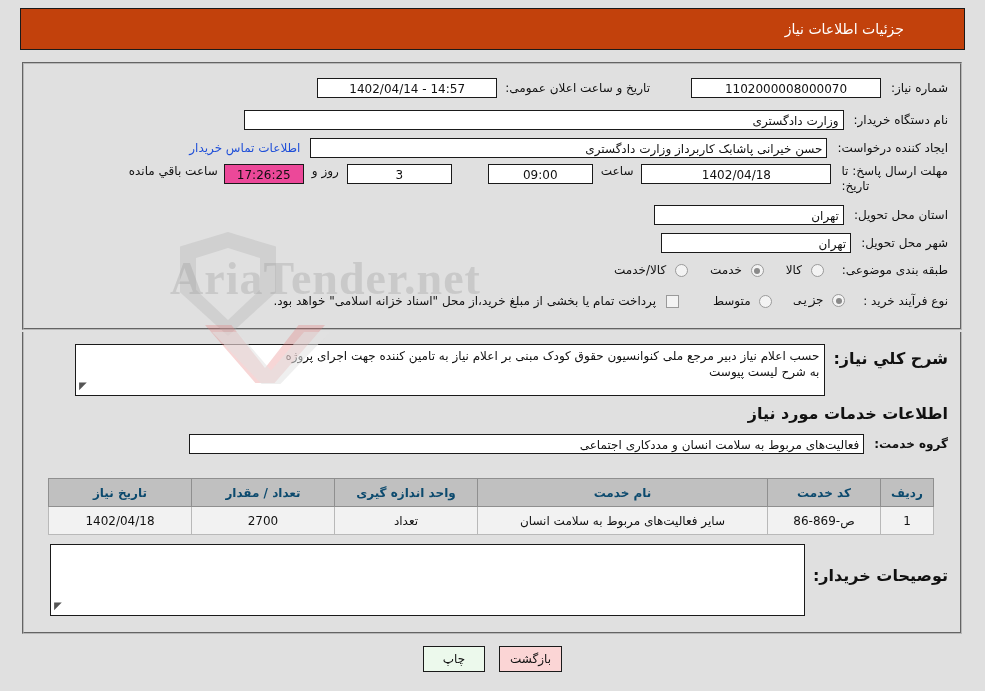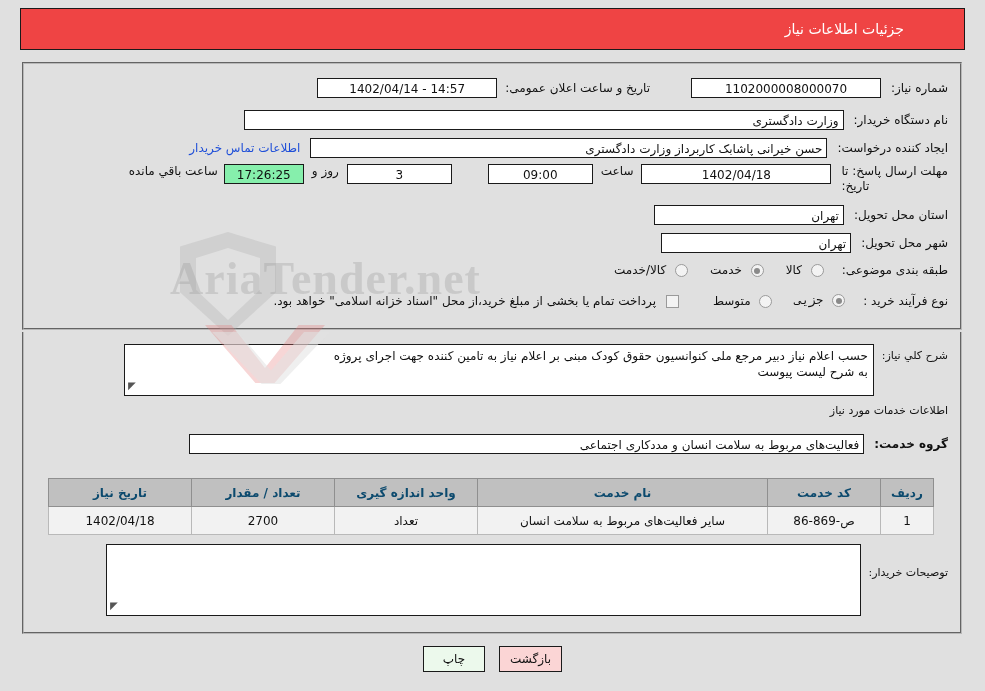--- a/index.html
+++ b/index.html
@@ -64,21 +64,21 @@
     width: 118px; height: 52px;
     background: rgba(225,225,225,0.55);
     clip-path: polygon(0% 0%, 22% 0%, 50% 74%, 78% 0%, 100% 0%, 58% 100%, 42% 100%);
   }
 
   
   .header-bar {
     position: absolute;
     left: 20px; top: 8px;
     width: 945px; height: 42px;
-    background: #ef4444;
+    background: #c2410c;
     border: 1px solid #1a1a1a;
     box-sizing: border-box;
     display: flex;
     align-items: center;
     justify-content: flex-start;
     padding-right: 60px;
     z-index: 2;
   }
   .header-title {
     color: #ffffff;
@@ -119,21 +119,21 @@
     height: 20px;
     line-height: 20px;
     box-sizing: border-box;
     font-size: 12px;
     color: #111;
     padding: 0 4px;
     overflow: hidden;
   }
   .fld.center { text-align: center; }
   .fld.right  { text-align: right; }
-  .fld.cream  { background: #86efac; }
+  .fld.cream  { background: #ec4899; }
   .link {
     color: #1f4fd8;
     font-size: 12px;
     cursor: pointer;
   }
   .inline-txt { font-size: 12px; color: #111; }
 
   
   .radio {
     width: 13px; height: 13px;
@@ -187,22 +187,22 @@
     overflow: hidden;
   }
   .resize-grip {
     position: absolute;
     left: 3px; bottom: 1px;
     font-size: 10px;
     color: #555;
     transform: scaleX(-1);
   }
   .section-title {
-    font-size: 11px;
-    font-weight: normal;
+    font-size: 16px;
+    font-weight: bold;
     color: #111;
   }
   .bold-lbl { font-weight: bold; font-size: 12px; }
 
   
   .tbl-wrap {
     position: absolute;
     left: 48px; top: 478px;
     width: 886px;
     z-index: 3;

